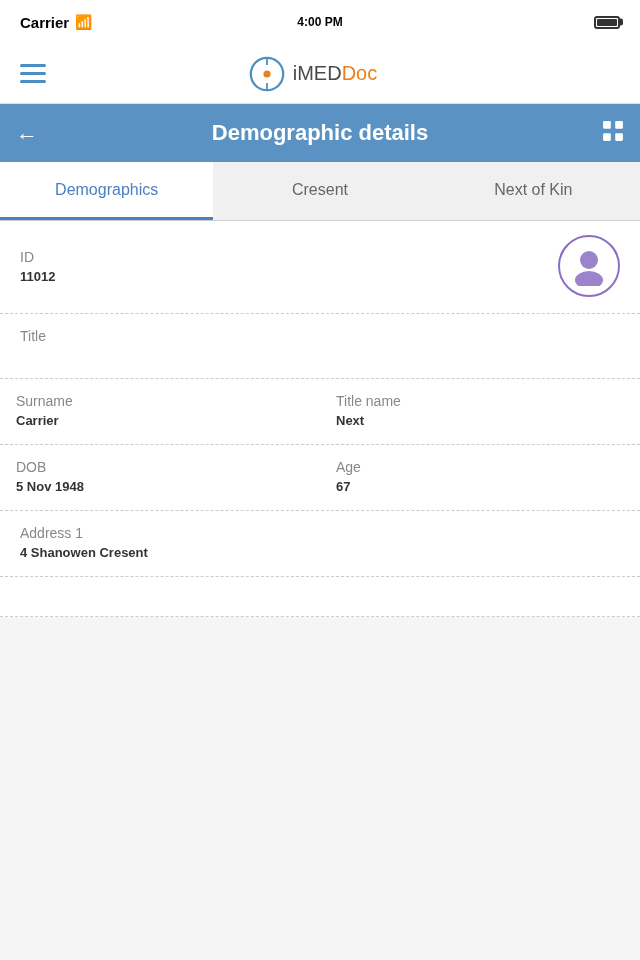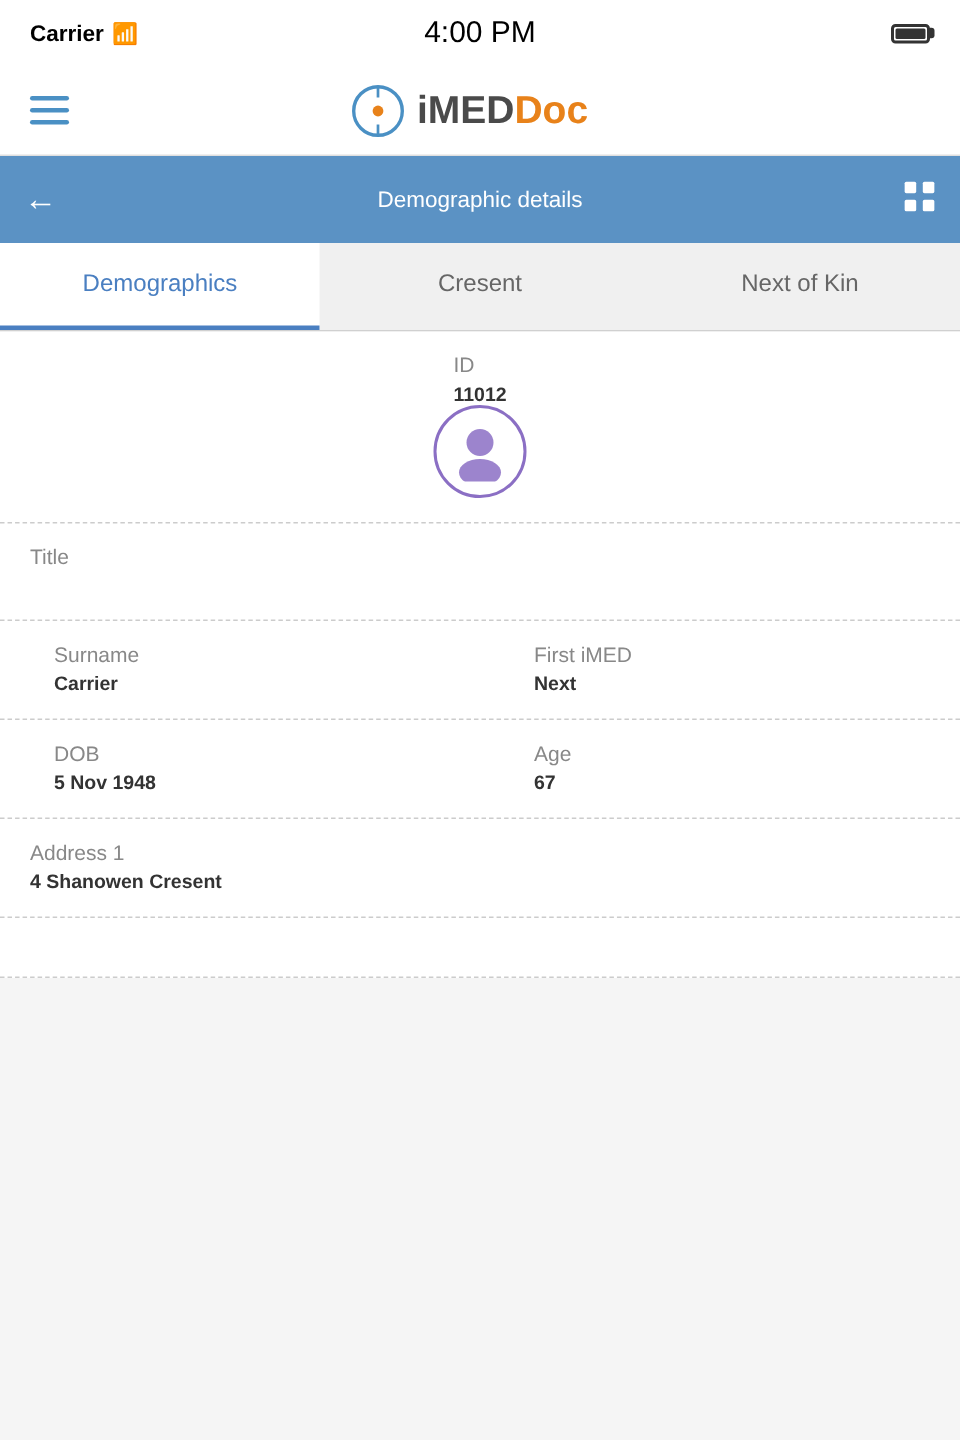--- a/index.html
+++ b/index.html
@@ -25,22 +25,22 @@
     }
     .status-bar-left {
       display: flex;
       align-items: center;
       gap: 6px;
     }
     .status-bar-center {
       position: absolute;
       left: 50%;
       transform: translateX(-50%);
-      font-size: 20px;
-      font-weight: 400;
+      font-size: 12px;
+      font-weight: 700;
     }
     .status-bar-right {
       display: flex;
       align-items: center;
       gap: 5px;
     }
     .wifi-icon { font-size: 14px; }
     .battery-icon {
       width: 26px;
       height: 13px;
@@ -95,22 +95,22 @@
     .logo-container {
       display: flex;
       align-items: center;
       gap: 8px;
     }
     .logo-icon {
       width: 36px;
       height: 36px;
     }
     .logo-text {
-      font-size: 26px;
-      font-weight: 700;
+      font-size: 20px;
+      font-weight: 400;
     }
     .logo-imed { color: #4a4a4a; }
     .logo-doc { color: #e8821a; }
 
     
     .page-header {
       background: #5b92c4;
       height: 58px;
       display: flex;
       align-items: center;
@@ -118,22 +118,22 @@
       padding: 0 16px;
     }
     .back-arrow {
       color: #fff;
       font-size: 22px;
       cursor: pointer;
       font-weight: 300;
     }
     .page-title {
       color: #fff;
-      font-size: 15px;
-      font-weight: 400;
+      font-size: 22px;
+      font-weight: 700;
     }
     .grid-icon {
       color: #fff;
       font-size: 18px;
       cursor: pointer;
     }
     .grid-icon svg {
       width: 22px;
       height: 22px;
       fill: #fff;
@@ -171,39 +171,38 @@
     
     .field-row {
       padding: 14px 20px 16px;
       border-bottom: 1px dashed #ccc;
       position: relative;
     }
     .field-row.first-row {
       display: flex;
       align-items: center;
       justify-content: space-between;
-      flex-direction: column;
     }
     .field-label {
       font-size: 14px;
       color: #888;
       margin-bottom: 4px;
     }
     .field-value {
       font-size: 13px;
       font-weight: 600;
       color: #333;
     }
     .field-row-split {
       display: flex;
       border-bottom: 1px dashed #ccc;
     }
     .field-col {
       flex: 1;
-      padding: 14px 36px 16px;
+      padding: 14px 16px 16px;
     }
     .field-col:not(:last-child) {
       border-right: none;
     }
 
     
     .avatar-circle {
       width: 62px;
       height: 62px;
       border-radius: 50%;
@@ -303,21 +302,21 @@
     <div class="field-label">Title</div>
     <div class="field-value"></div>
   </div>
 
   <div class="field-row-split">
     <div class="field-col">
       <div class="field-label">Surname</div>
       <div class="field-value">Carrier</div>
     </div>
     <div class="field-col">
-      <div class="field-label">First iMED</div>
+      <div class="field-label">Title name</div>
       <div class="field-value">Next</div>
     </div>
   </div>
 
   <div class="field-row-split">
     <div class="field-col">
       <div class="field-label">DOB</div>
       <div class="field-value">5 Nov 1948</div>
     </div>
     <div class="field-col">

